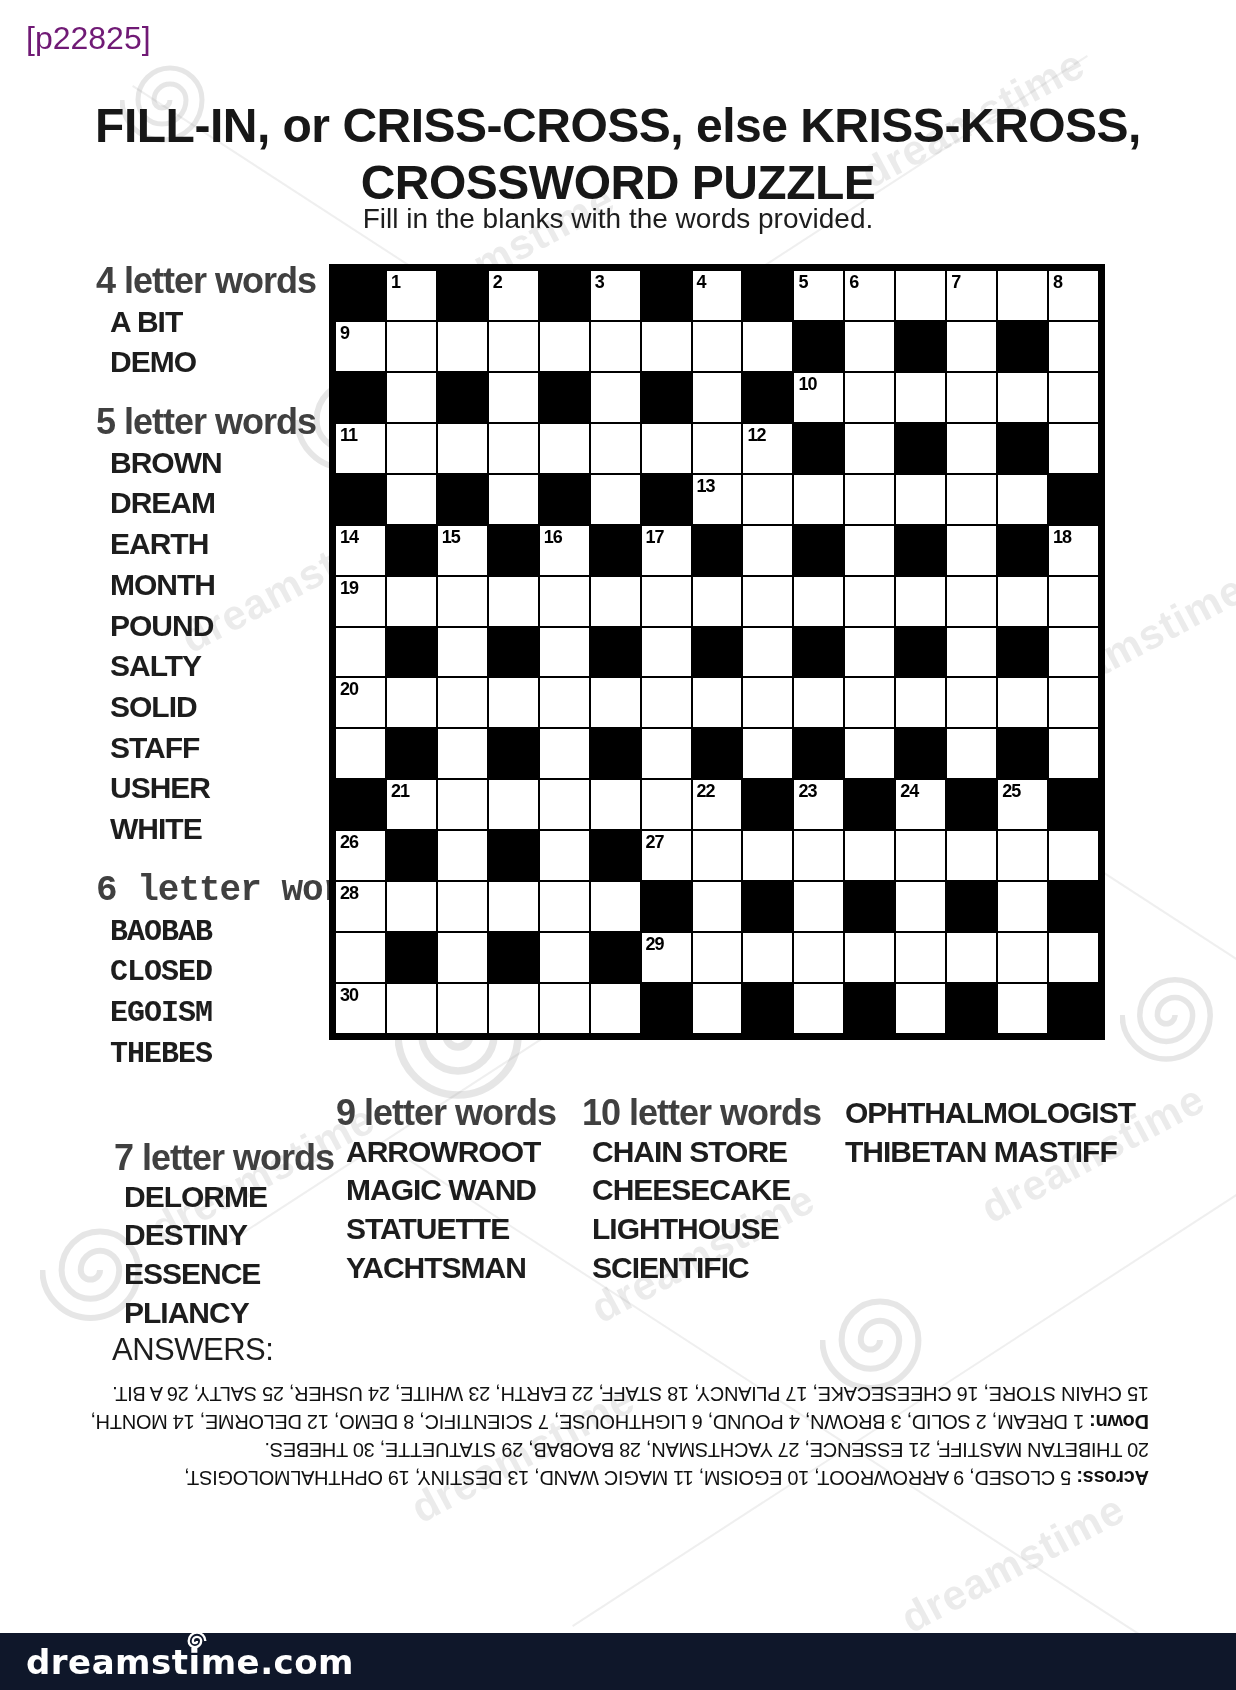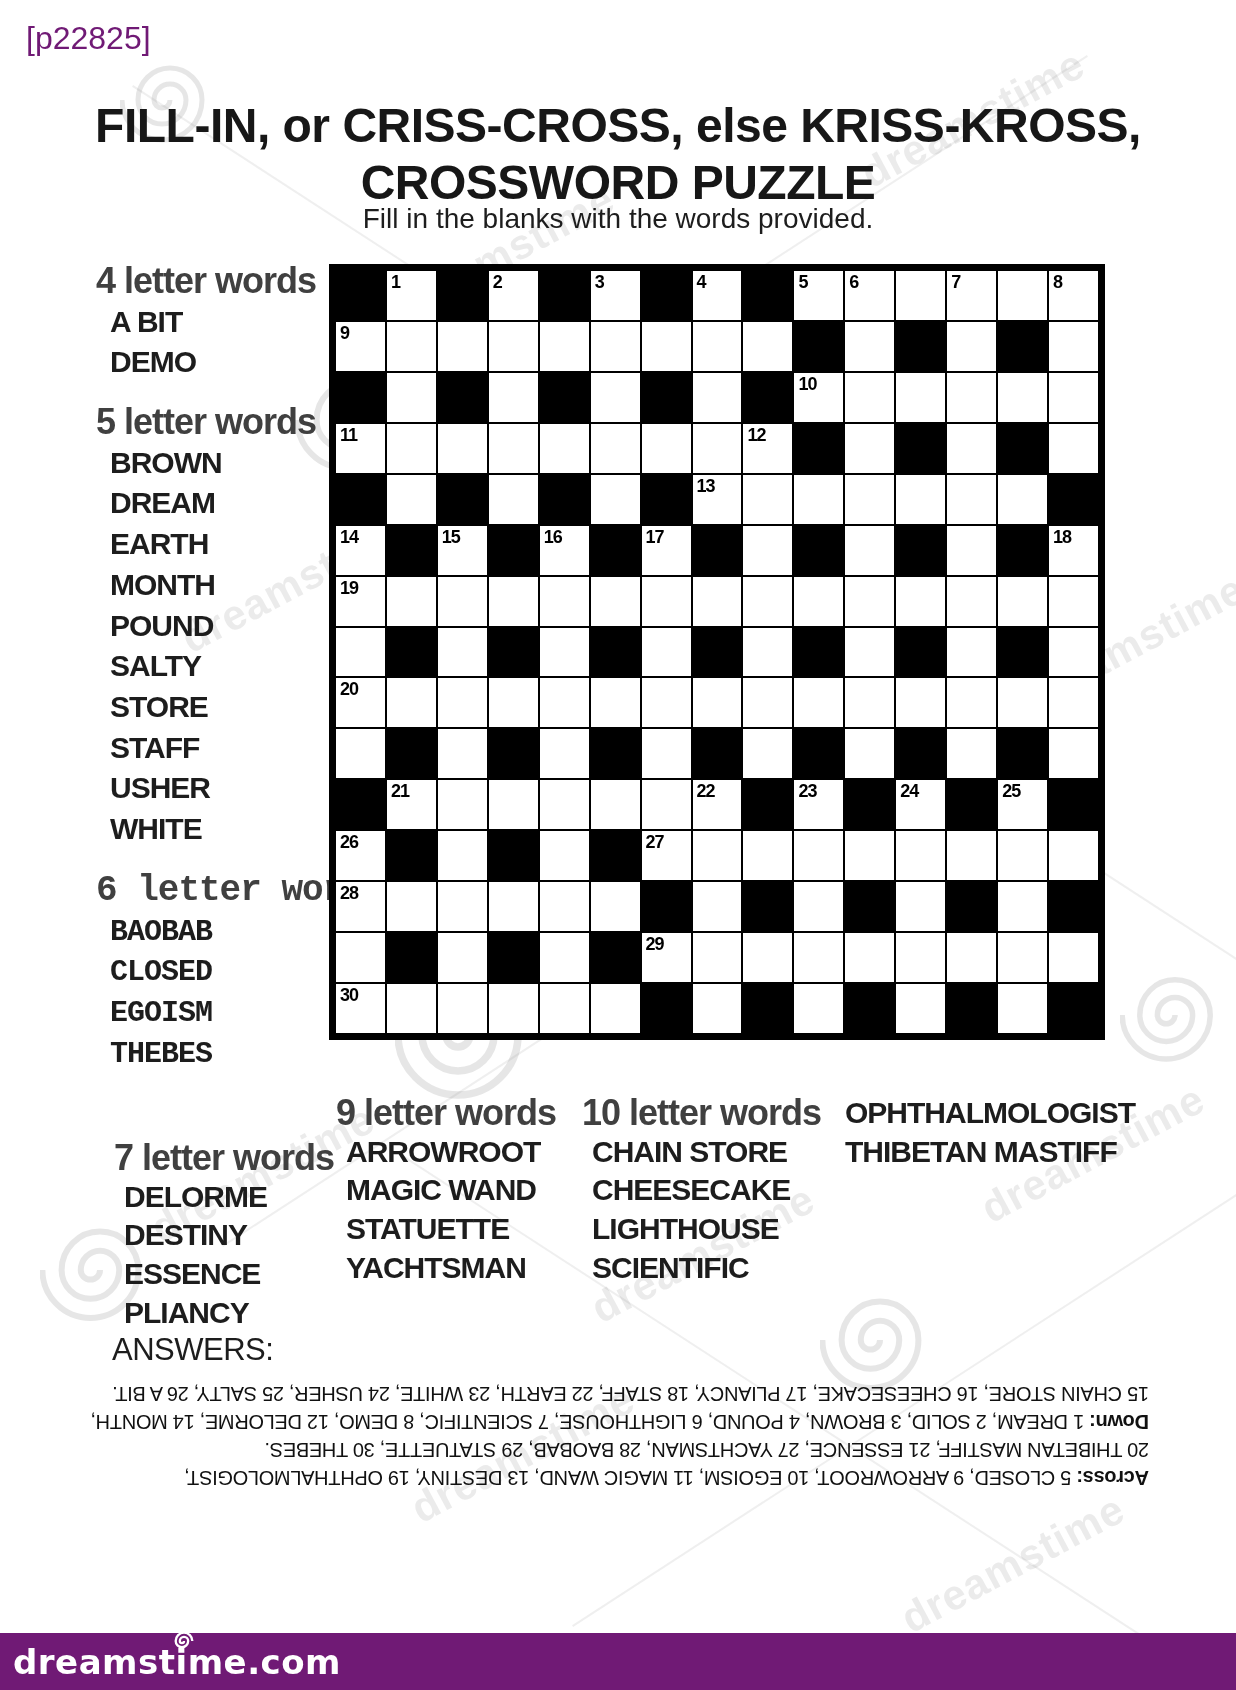--- a/index.html
+++ b/index.html
@@ -181,21 +181,21 @@
     <div class="wl-word">DEMO</div>
   </div>
 <div class="wl-group wl-left-2" id="wl-left-1">
   <div class="wl-header">5 letter words</div>
 <div class="wl-word">BROWN</div>
     <div class="wl-word">DREAM</div>
     <div class="wl-word">EARTH</div>
     <div class="wl-word">MONTH</div>
     <div class="wl-word">POUND</div>
     <div class="wl-word">SALTY</div>
-    <div class="wl-word">STORE</div>
+    <div class="wl-word">SOLID</div>
     <div class="wl-word">STAFF</div>
     <div class="wl-word">USHER</div>
     <div class="wl-word">WHITE</div>
   </div>
 <div class="wl-group wl-left-3" id="wl-left-2">
   <div class="wl-header">6 letter words</div>
 <div class="wl-word">BAOBAB</div>
     <div class="wl-word">CLOSED</div>
     <div class="wl-word">EGOISM</div>
     <div class="wl-word">THEBES</div>
@@ -516,20 +516,20 @@
   </div>
 
 <div class="answers-heading">ANSWERS:</div>
 <div class="answers-block" id="answers-block">
     <div class="ans-line"><b>Across:</b><span> 5 CLOSED, 9 ARROWROOT, 10 EGOISM, 11 MAGIC WAND, 13 DESTINY, 19 OPHTHALMOLOGIST,</span></div>
     <div class="ans-line"><span>20 THIBETAN MASTIFF, 21 ESSENCE, 27 YACHTSMAN, 28 BAOBAB, 29 STATUETTE, 30 THEBES.</span></div>
     <div class="ans-line"><b>Down:</b><span> 1 DREAM, 2 SOLID, 3 BROWN, 4 POUND, 6 LIGHTHOUSE, 7 SCIENTIFIC, 8 DEMO, 12 DELORME, 14 MONTH,</span></div>
     <div class="ans-line"><span>15 CHAIN STORE, 16 CHEESECAKE, 17 PLIANCY, 18 STAFF, 22 EARTH, 23 WHITE, 24 USHER, 25 SALTY, 26 A BIT.</span></div>
   </div>
 
-<div class="footer" id="footer-bar" style="background: #701a75; padding-left: 13px;">
+<div class="footer" id="footer-bar" style="background: #0f172a;">
   <span class="brand">
     <span>dreamstime.com</span>
     <svg class="logo-spiral" width="26" height="26" viewBox="0 0 100 100">
         <path d="M50,50 a8,8 0 1,1 -16,0 a16,16 0 1,1 32,0 a24,24 0 1,1 -48,0 a32,32 0 1,1 64,0"></path>
       </svg>
   </span>
 </div>
 
 </body></html>

